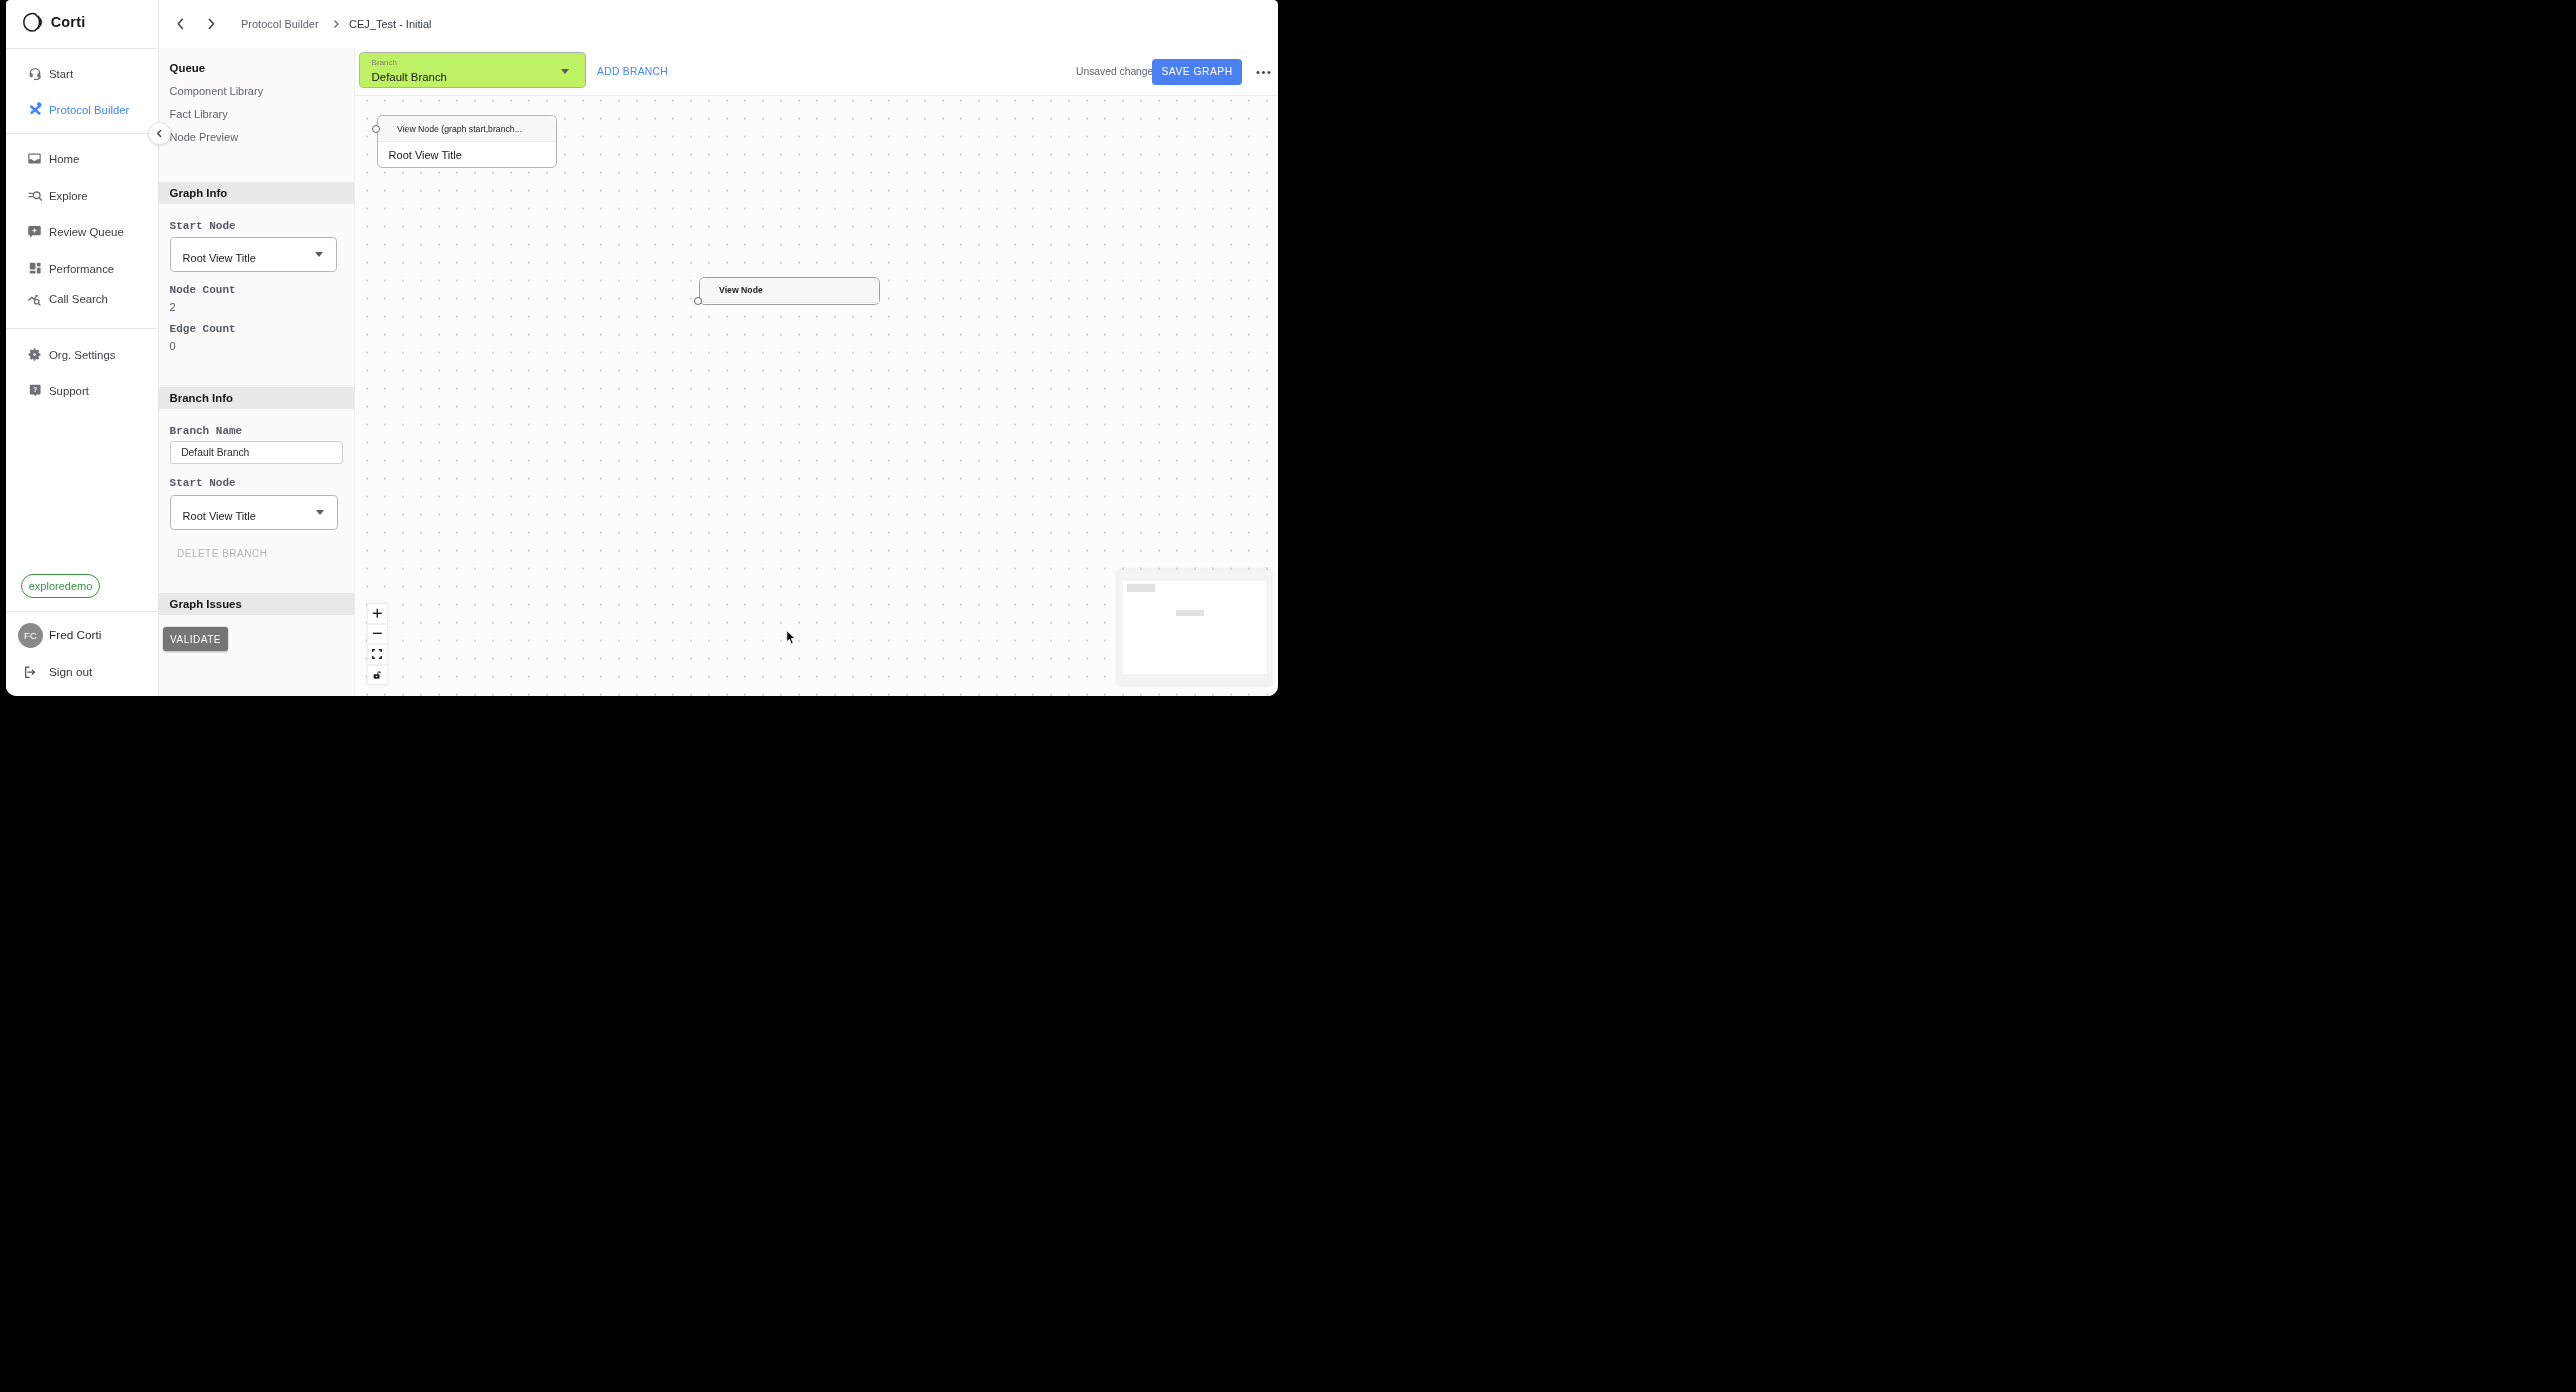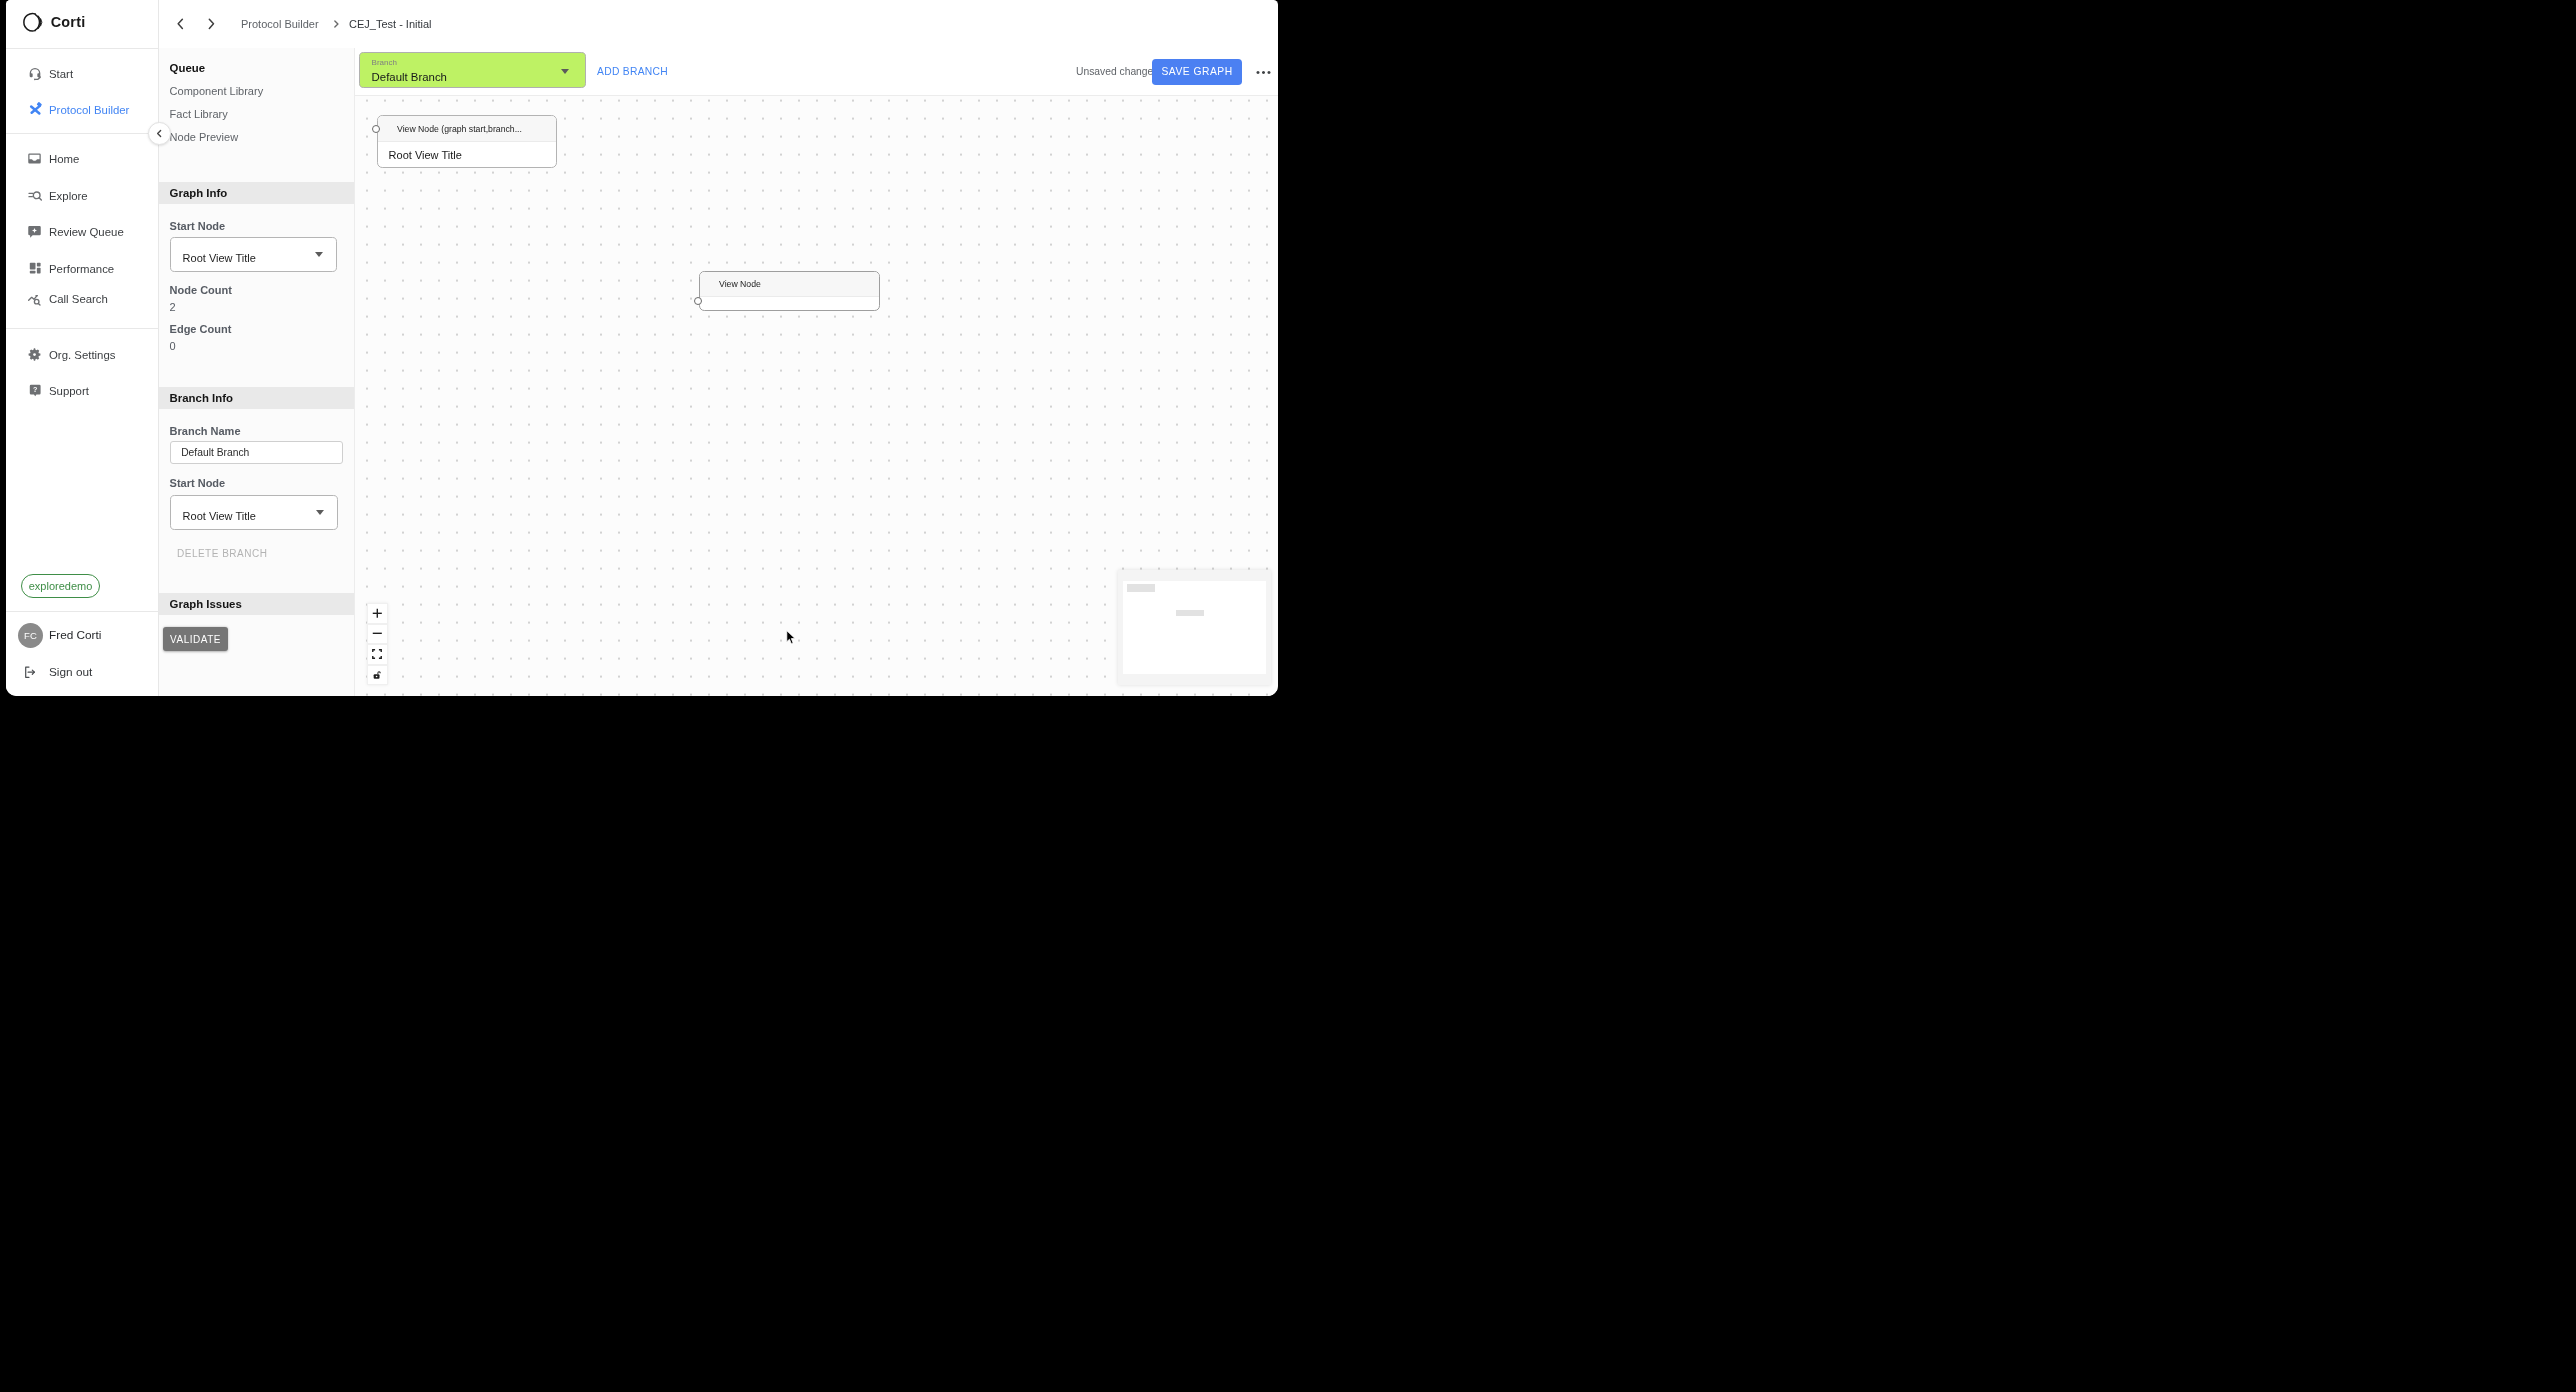--- a/index.html
+++ b/index.html
@@ -26,21 +26,21 @@
      display:flex;align-items:center;justify-content:center;font-size:9.5px;font-weight:500;letter-spacing:0.2px;}
   .username{position:absolute;left:43px;top:628px;font-size:11.8px;color:#26282b;}
   .signout-lb{position:absolute;left:43px;top:665px;font-size:11.8px;color:#34373a;}
 
   
   .panel{position:absolute;left:153px;top:48px;width:196px;height:649px;background:#fbfbfb;border-right:0.8px solid #ececec;box-sizing:border-box;}
   .panel .pnav{position:absolute;left:10.6px;font-size:11px;color:#5f6368;white-space:nowrap;cursor:pointer;}
   .panel .pnav.sel{font-weight:bold;color:#111;font-size:11.4px;}
   .band{position:absolute;left:0;width:100%;height:22px;background:#e9e9e9;display:flex;align-items:center;}
   .band span{margin-left:10.6px;font-size:11.4px;font-weight:bold;color:#141414;}
-  .flabel{position:absolute;left:10.6px;font-size:11px;font-weight:bold;color:#565b63;white-space:nowrap;}
+  .flabel{position:absolute;left:10.6px;font-size:11px;font-weight:bold;color:#565b63;white-space:nowrap;font-family:Liberation Mono, monospace;}
   .fvalue{position:absolute;left:10.6px;font-size:11px;color:#565b63;}
   .selectbox{position:absolute;background:#fff;border:0.8px solid #b5b5b5;border-radius:4.6px;box-sizing:border-box;}
   .selectbox .val{position:absolute;left:12px;bottom:6.8px;font-size:11px;color:#1d1d1d;white-space:nowrap;}
   .caret{position:absolute;width:0;height:0;border-left:4.6px solid transparent;border-right:4.6px solid transparent;border-top:5.3px solid #5b5b5b;}
   .textinput{position:absolute;background:#fff;border:0.8px solid #cfcfcf;border-radius:3px;box-sizing:border-box;display:flex;align-items:center;}
   .textinput span{margin-left:10.6px;font-size:10.3px;color:#2c2c2c;}
   .ghostbtn{position:absolute;font-size:10px;font-weight:500;color:#b3b3b3;letter-spacing:0.5px;white-space:nowrap;}
   .validate{position:absolute;left:157px;top:627px;width:65px;height:24px;background:#757575;border:none;border-radius:3px;
      color:#fff;font-size:10px;letter-spacing:0.5px;font-family:inherit;box-shadow:0 0.8px 2.3px rgba(0,0,0,.3);}
 
@@ -285,21 +285,21 @@
   <div class="gnode" style="left:371px;top:115px;width:180px;height:53px;border:1.1px solid #b3b3b3;">
     <div class="nhead" style="height:26px;">
       <span>View Node (graph start,branch...</span>
     </div>
     <div class="nbody" style="top:26px;height:25px;">
       <span>Root View Title</span>
     </div>
   </div>
   <div class="handle" style="left:366px;top:125px;"></div>
 
-  <div class="gnode" style="left:693px;top:271px;width:181px;height:40px;border:1.5px solid #9e9e9e;">
+  <div class="gnode" style="left:693px;top:277px;width:181px;height:28px;border:1.5px solid #9e9e9e;font-weight:bold;">
     <div class="nhead" style="height:25px;">
       <span>View Node</span>
     </div>
     <div class="nbody" style="top:25px;height:11.4px;">
       <span></span>
     </div>
   </div>
   <div class="handle" style="left:688px;top:297px;"></div>
 
   <div class="toolbar">

